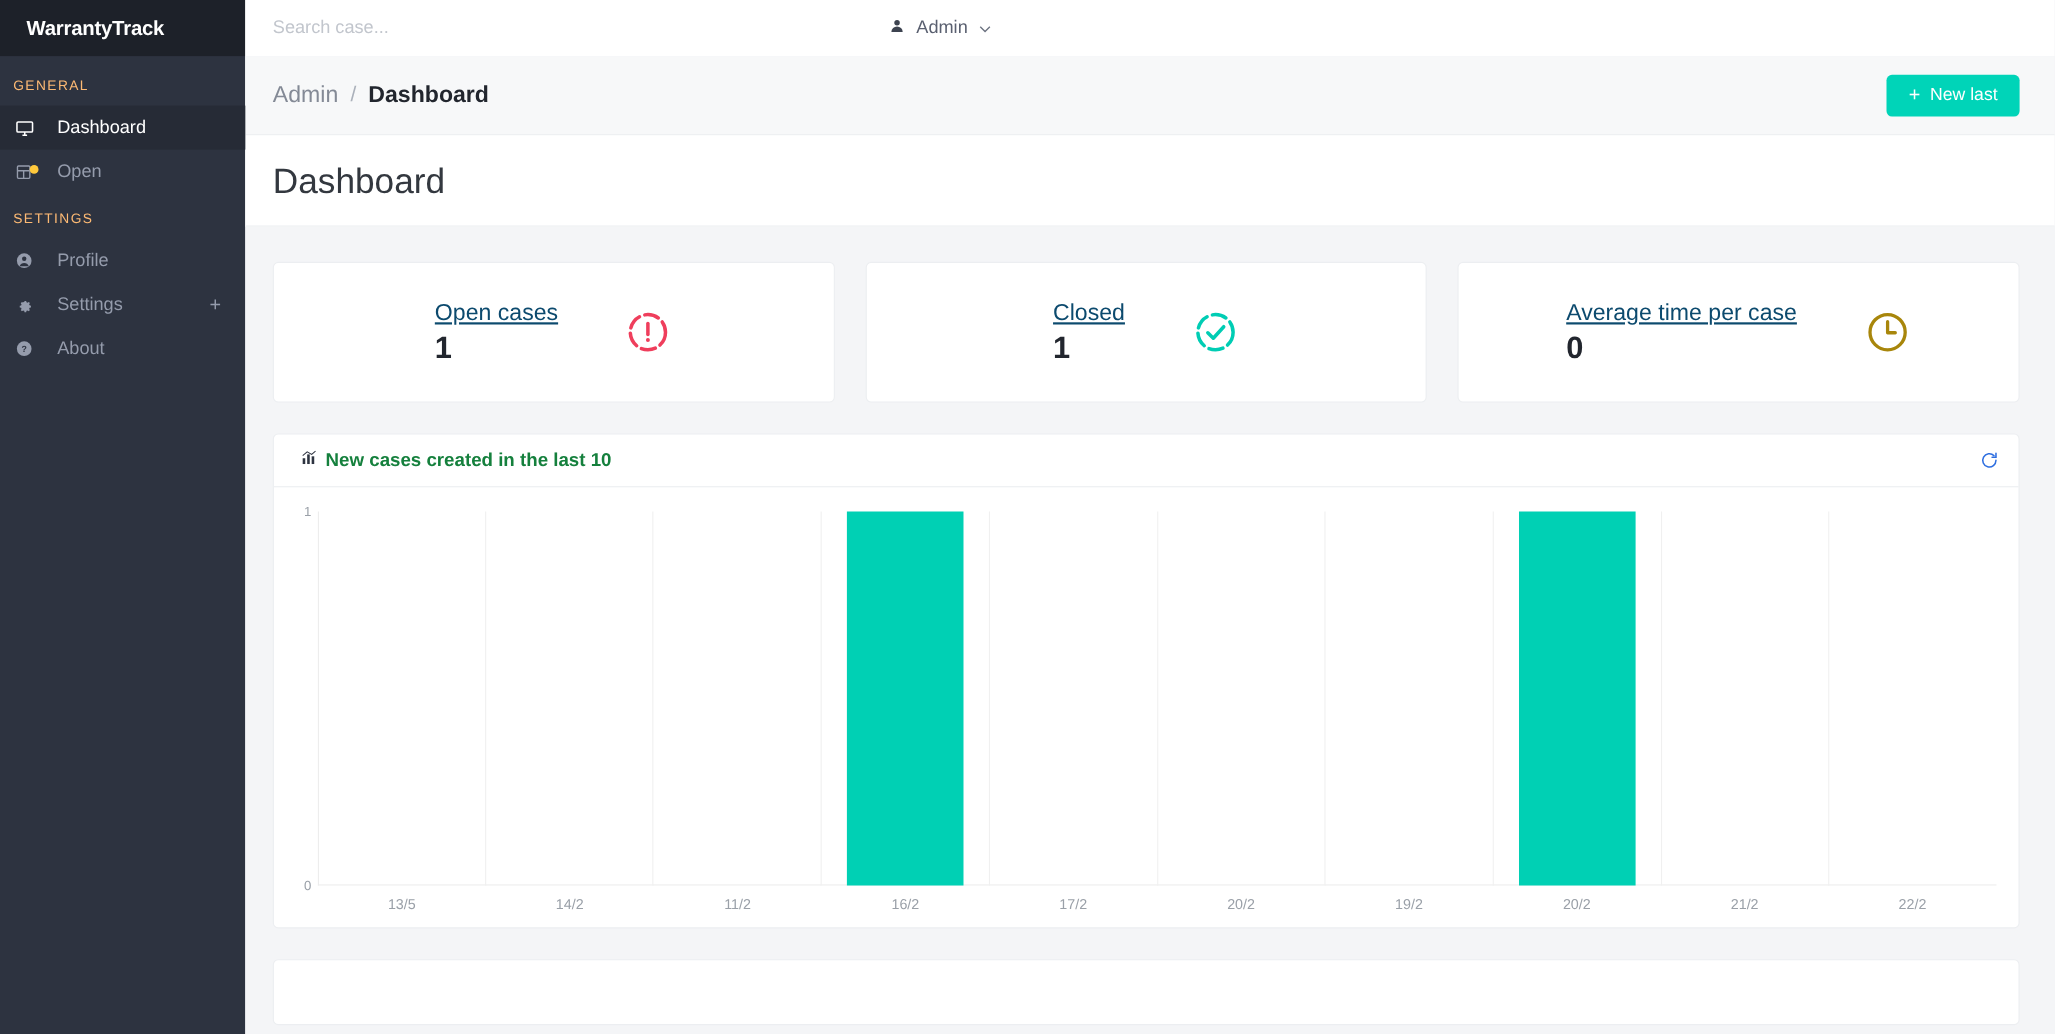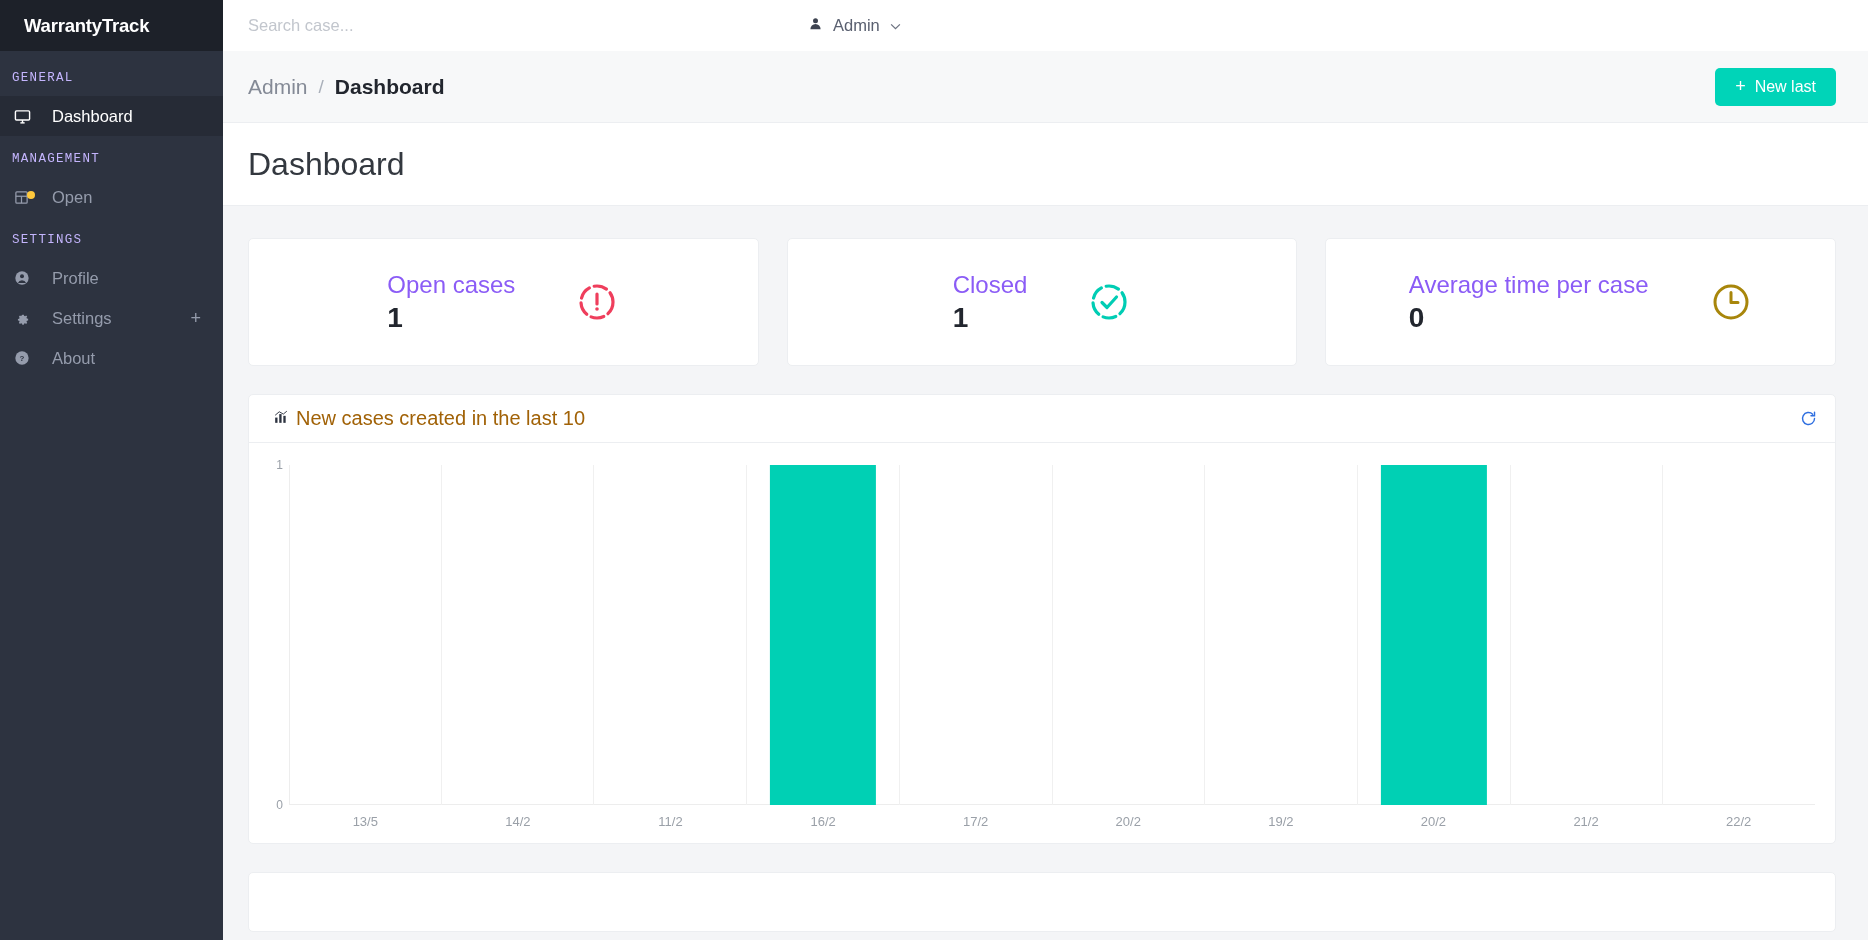--- a/index.html
+++ b/index.html
@@ -10,22 +10,22 @@
   }
   .app { display:flex; width:1868px; height:735px; }
 
   
   .sidebar { width:223px; flex:0 0 223px; background:#2d3340; height:940px;
              display:flex; flex-direction:column; }
   .brand { height:51px; flex:0 0 51px; background:#1d2129; display:flex;
            align-items:center; padding-left:24px; }
   .brand-text { color:#ffffff; font-size:18.5px; font-weight:bold; letter-spacing:-0.2px; }
   .nav { flex:1; padding-top:4px; }
-  .nav-section { color:#c4b5fd; font-size:12.5px; letter-spacing:1.3px;
-                 padding:16px 0 11px 12px; text-transform:uppercase;font-family:Liberation Mono, monospace; }
+  .nav-section { color:#fdba74; font-size:12.5px; letter-spacing:1.3px;
+                 padding:16px 0 11px 12px; text-transform:uppercase; }
   .nav-item { display:flex; align-items:center; height:40px; padding-left:14px;
               color:#959cac; font-size:16.5px; position:relative; cursor:pointer; }
   .nav-item.active { background:#262b36; color:#ffffff; }
   .nav-icon { width:27px; flex:0 0 27px; display:flex; align-items:center;
               justify-content:flex-start; position:relative; }
   .nav-icon svg { display:block; }
   .nav-label { padding-left:11px; }
   .badge-dot { position:absolute; width:8px; height:8px; border-radius:50%;
                background:#ffc93c; top:1px; left:13px; }
   .nav-plus { position:absolute; right:22px; color:#959cac; font-size:18px; line-height:1; }
@@ -63,32 +63,32 @@
   .page-title { font-size:32px; color:#33383f; font-weight:normal; }
 
   .content { flex:1; padding:32px 32px 0 25px; overflow:hidden; }
 
   
   .stats { display:flex; gap:28px; }
   .stat-card { flex:1; background:#ffffff; border:1px solid #eceef1; border-radius:5px;
                height:128px; display:flex; align-items:center;
                justify-content:center; gap:60px; }
   .stat-text { display:flex; flex-direction:column; gap:3px; }
-  .stat-label { color:#8b5cf6; font-size:24px; }
+  .stat-label { color:#0c4a6e; font-size:21px;text-decoration:underline; }
   .stat-value { color:#22262e; font-size:28px; font-weight:bold; }
   .stat-icon { width:44px; height:44px; display:flex; align-items:center; justify-content:center; }
 
   
   .chart-card { margin-top:28px; background:#ffffff; border:1px solid #eceef1;
                 border-radius:5px; }
   .chart-head { height:48px; display:flex; align-items:center;
                 justify-content:space-between; padding:0 18px 0 25px;
                 border-bottom:1px solid #eceef1; }
   .chart-head-left { display:flex; align-items:center; gap:8px; }
-  .chart-title { font-size:20px; color:#a16207; font-weight:normal; }
+  .chart-title { font-size:17px; color:#15803d; font-weight:bold; }
   .refresh-btn { cursor:pointer; display:flex; align-items:center; }
 
   .chart-body { padding:22px 14px 0 14px; height:400px; position:relative; }
   .plot { position:relative; height:340px; margin-left:26px; margin-right:6px; }
   .ytick { position:absolute; left:-22px; color:#9aa0a8; font-size:12px;
            transform:translateY(-50%); width:16px; text-align:right; }
   .axis-y { position:absolute; left:0; top:0; bottom:0; width:1px; background:#ededed; }
   .axis-x { position:absolute; left:0; right:0; bottom:0; height:1px; background:#ededed; }
   .bands { position:absolute; left:0; right:0; top:0; bottom:0; display:flex; }
   .band { flex:1; position:relative; border-right:1px solid #f0f0f0; }
@@ -117,21 +117,20 @@
         <span class="nav-icon">
           <svg width="17" height="17" viewBox="0 0 24 24" fill="none" stroke="#ffffff" stroke-width="2">
             <rect x="2" y="4" width="20" height="13" rx="1.5"></rect>
               <line x1="9" y1="21" x2="15" y2="21"></line>
               <line x1="12" y1="17" x2="12" y2="21"></line>
           </svg>
         </span>
         <span class="nav-label">Dashboard</span>
       </div>
 
-      <div class="nav-section">MANAGEMENT</div>
       <div class="nav-item">
         <span class="nav-icon">
           <svg width="15" height="15" viewBox="0 0 24 24" fill="none" stroke="#959cac" stroke-width="2">
             <rect x="3" y="3" width="18" height="18" rx="1.5"></rect>
               <line x1="3" y1="10" x2="21" y2="10"></line>
               <line x1="12" y1="10" x2="12" y2="21"></line>
           </svg>
           <span class="badge-dot"></span>
         </span>
         <span class="nav-label">Open</span>

